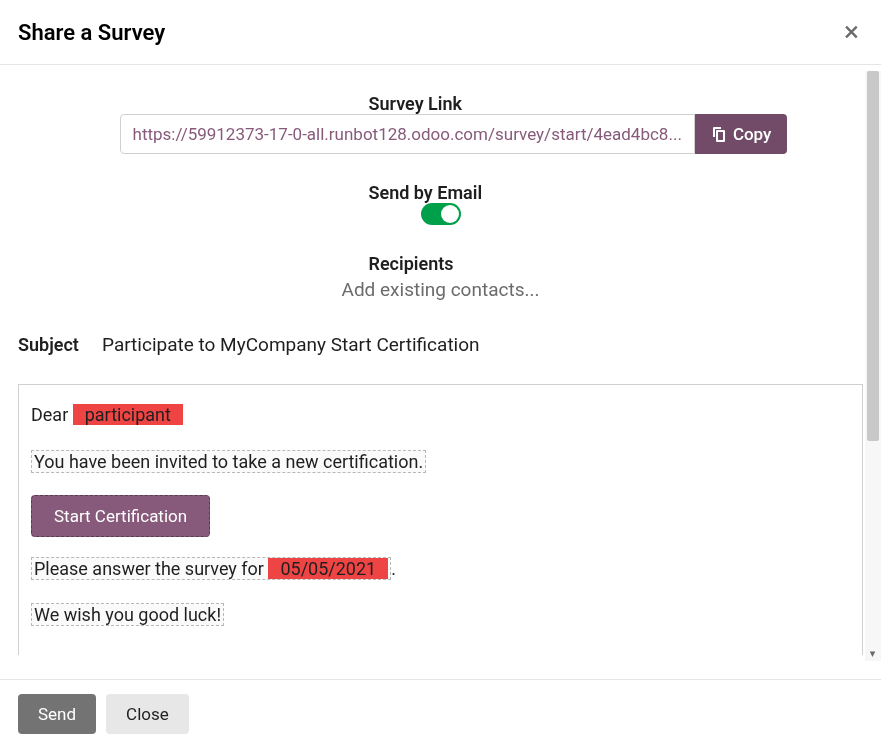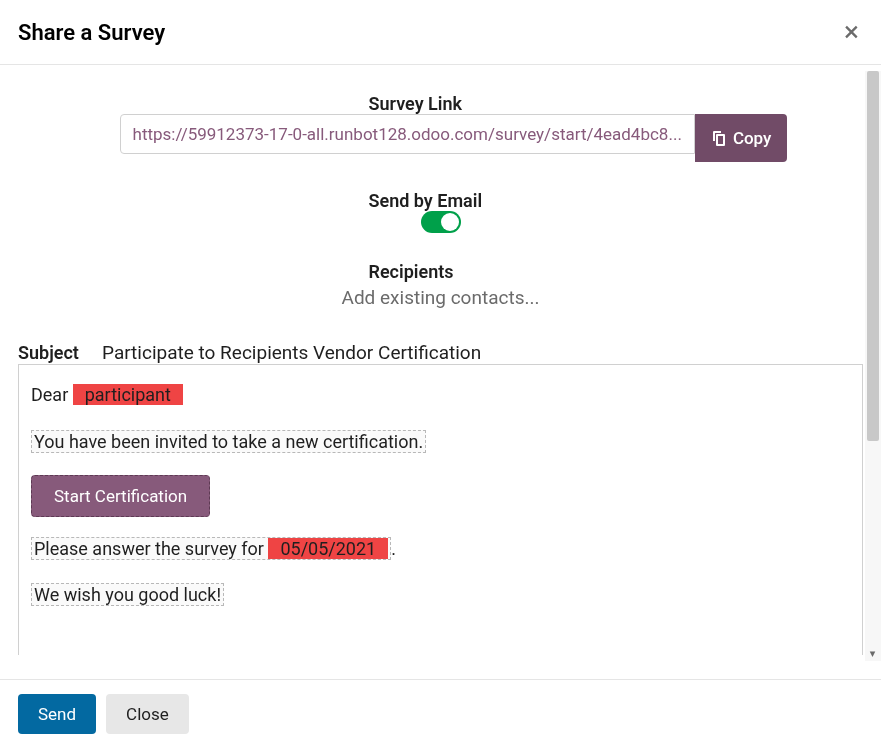--- a/index.html
+++ b/index.html
@@ -22,39 +22,39 @@
     .link-input {
       flex: 1; padding: 8px 12px; font-size: 17px; color: #875A7B;
       border: 1px solid #d0d0d0; border-radius: 4px 0 0 4px;
       background: #fff; overflow: hidden; white-space: nowrap; text-overflow: ellipsis;
       height: 40px; line-height: 22px;
     }
     .copy-btn {
       display: flex; align-items: center; gap: 6px;
       padding: 0 16px; background: #714B67; color: #fff;
       border: none; border-radius: 0 4px 4px 0; font-size: 17px; font-weight: 500;
-      cursor: pointer; height: 48px;
+      cursor: pointer; height: 40px;
     }
     .copy-btn svg { width: 16px; height: 16px; fill: #fff; }
     
     .toggle {
       width: 40px; height: 22px; border-radius: 11px; background: #00A04A;
       position: relative; cursor: pointer;
     }
     .toggle::after {
       content: ''; position: absolute; width: 18px; height: 18px; border-radius: 50%;
       background: #fff; top: 2px; right: 2px;
     }
     
     .recipients-input {
       font-size: 19px; color: #6b6b6b; padding: 4px 0;
     }
     
     .subject-value { font-size: 19px; color: #1f1f1f; padding-left: 0; }
-    .subject-row { display: flex; align-items: center; }
+    .subject-row { display: flex; align-items: center; margin-bottom: 28px; }
     .subject-row .field-label { width: 84px; }
     
     .editor {
       border: 1px solid #d0d0d0; padding: 16px 12px; font-size: 18px; color: #1f1f1f;
       min-height: 310px; line-height: 1.6;
     }
     .editor p { margin-bottom: 18px; }
     .ph {
       background: #fafafa; border: 1px dashed #b8b8b8; padding: 0 2px;
     }
@@ -67,21 +67,21 @@
       border: 1px dashed #5d3a53; cursor: pointer;
       font-family: inherit;
     }
     
     .modal-footer {
       position: absolute; bottom: 0; left: 0; right: 0;
       padding: 14px 18px; border-top: 1px solid #e5e5e5; background: #fff;
       display: flex; gap: 10px;
     }
     .btn-send {
-      background: #0369a1; color: #fff; border: none; padding: 10px 20px;
+      background: #737373; color: #fff; border: none; padding: 10px 20px;
       font-size: 17px; border-radius: 4px; cursor: pointer;
     }
     .btn-close {
       background: #e7e7e7; color: #1f1f1f; border: none; padding: 10px 20px;
       font-size: 17px; border-radius: 4px; cursor: pointer;
     }
     
     .scroll-track {
       position: absolute; right: 0; top: 71px; width: 16px; height: 590px;
       background: #f7f7f7;
@@ -127,21 +127,21 @@
     </div>
   </div>
 
   <div class="field-row">
     <div class="field-label">Recipients</div>
     <div class="field-control recipients-input">Add existing contacts...</div>
   </div>
 
   <div class="subject-row">
     <div class="field-label">Subject</div>
-    <div class="subject-value">Participate to Recipients Vendor Certification</div>
+    <div class="subject-value">Participate to MyCompany Start Certification</div>
   </div>
 
   <div class="editor">
     <p>
       <span>Dear </span><span class="ph-token">participant</span>
     </p>
     <p>
       <span class="ph">You have been invited to take a new certification.</span>
     </p>
     <p>

